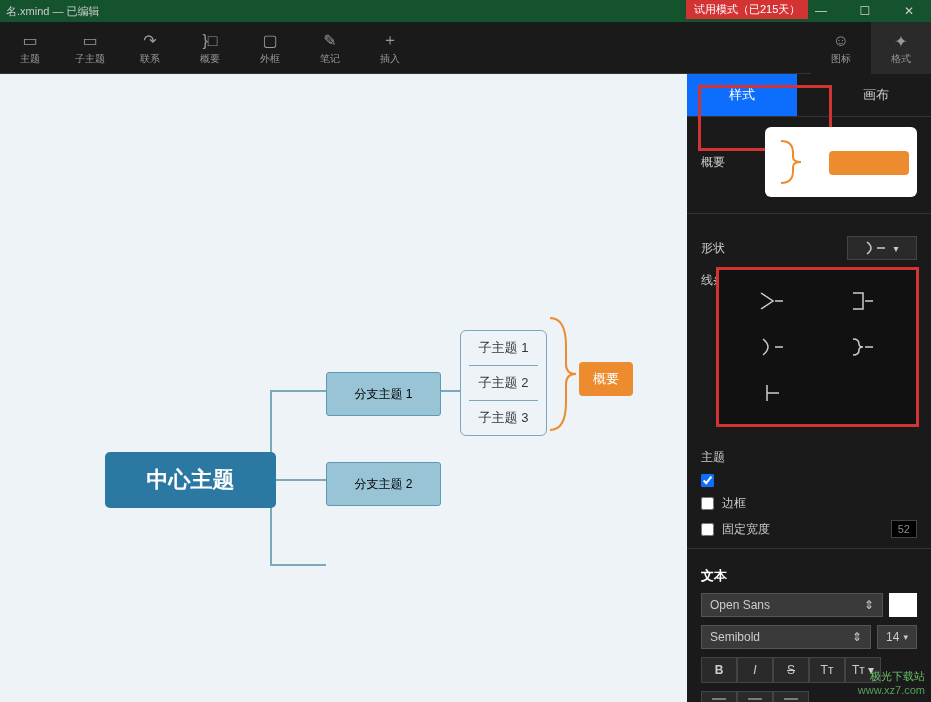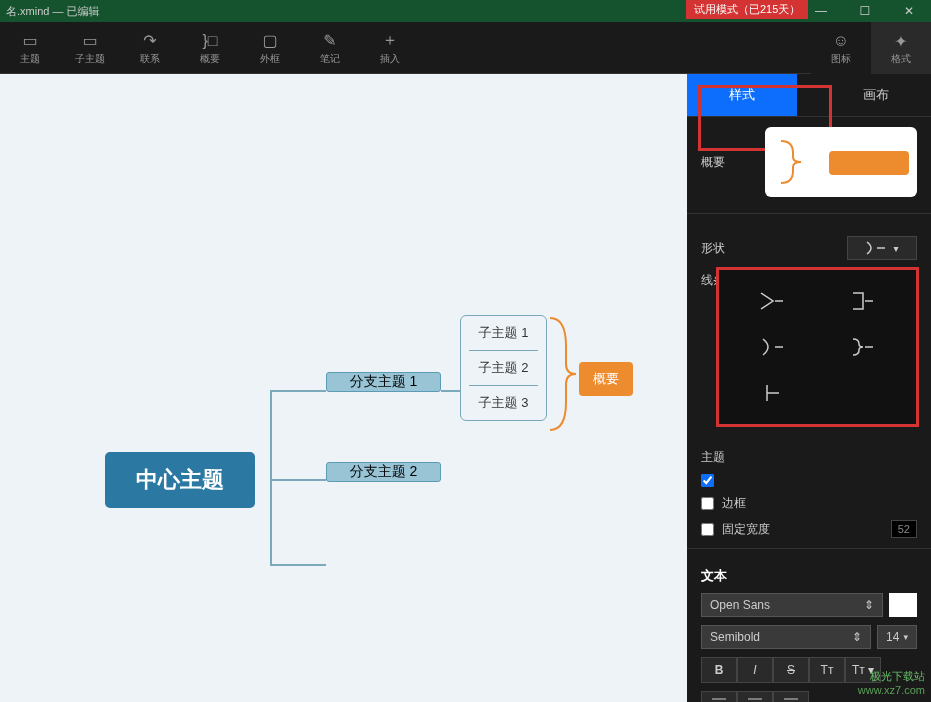--- a/index.html
+++ b/index.html
@@ -16,26 +16,26 @@
 .tool-item { width: 60px; height: 52px; display: flex; flex-direction: column; align-items: center; justify-content: center; color: #999; font-size: 10px; cursor: pointer; }
 .tool-item .ticon { font-size: 16px; height: 22px; display: flex; align-items: center; }
 .tool-item .tlabel { font-size: 10px; }
 .toolbar-spacer { flex: 1; }
 
 
 .main { display: flex; height: 628px; }
 .canvas { width: 687px; background: #eef3f7; position: relative; }
 
 
-.central { position: absolute; left: 105px; top: 378px; width: 150px; height: 56px; background: #2b79a2; color: #fff; display: flex; align-items: center; justify-content: center; font-size: 22px; font-weight: bold; border-radius: 5px; }
-.branch { position: absolute; width: 115px; height: 20px; background: #98c4d6; border: 1px solid #5d9ab5; display: flex; align-items: center; justify-content: center; font-size: 14px; border-radius: 3px; }
+.central { position: absolute; left: 105px; top: 378px; width: 171px; height: 56px; background: #2b79a2; color: #fff; display: flex; align-items: center; justify-content: center; font-size: 22px; font-weight: bold; border-radius: 5px; }
+.branch { position: absolute; width: 115px; height: 44px; background: #98c4d6; border: 1px solid #5d9ab5; display: flex; align-items: center; justify-content: center; font-size: 12px; border-radius: 3px; }
 .branch1 { left: 326px; top: 298px; }
 .branch2 { left: 326px; top: 388px; }
 .branch3 { left: 326px; top: 472px; }
-.subtopics { position: absolute; left: 460px; top: 241px; border: 1px solid #7ba8bb; border-radius: 6px; background: #eef3f7; }
+.subtopics { position: absolute; left: 460px; top: 256px; border: 1px solid #7ba8bb; border-radius: 6px; background: #eef3f7; }
 .subtopic { width: 85px; padding: 8px 0; text-align: center; font-size: 13px; color: #333; }
 .subtopic-sep { border-top: 1px solid #7ba8bb; margin: 0 8px; }
 .summary-badge { position: absolute; left: 579px; top: 288px; background: #ed8b2f; color: #fff; padding: 6px 12px; border-radius: 4px; font-size: 13px; border: 2px solid #ed8b2f; }
 
 
 .conn { position: absolute; background: #7ba8bb; }
 
 
 .rpanel { width: 244px; background: #1a1a1a; color: #ccc; position: relative; }
 .rp-tabrow { display: flex; border-bottom: 1px solid #333; gap: 24px; }

